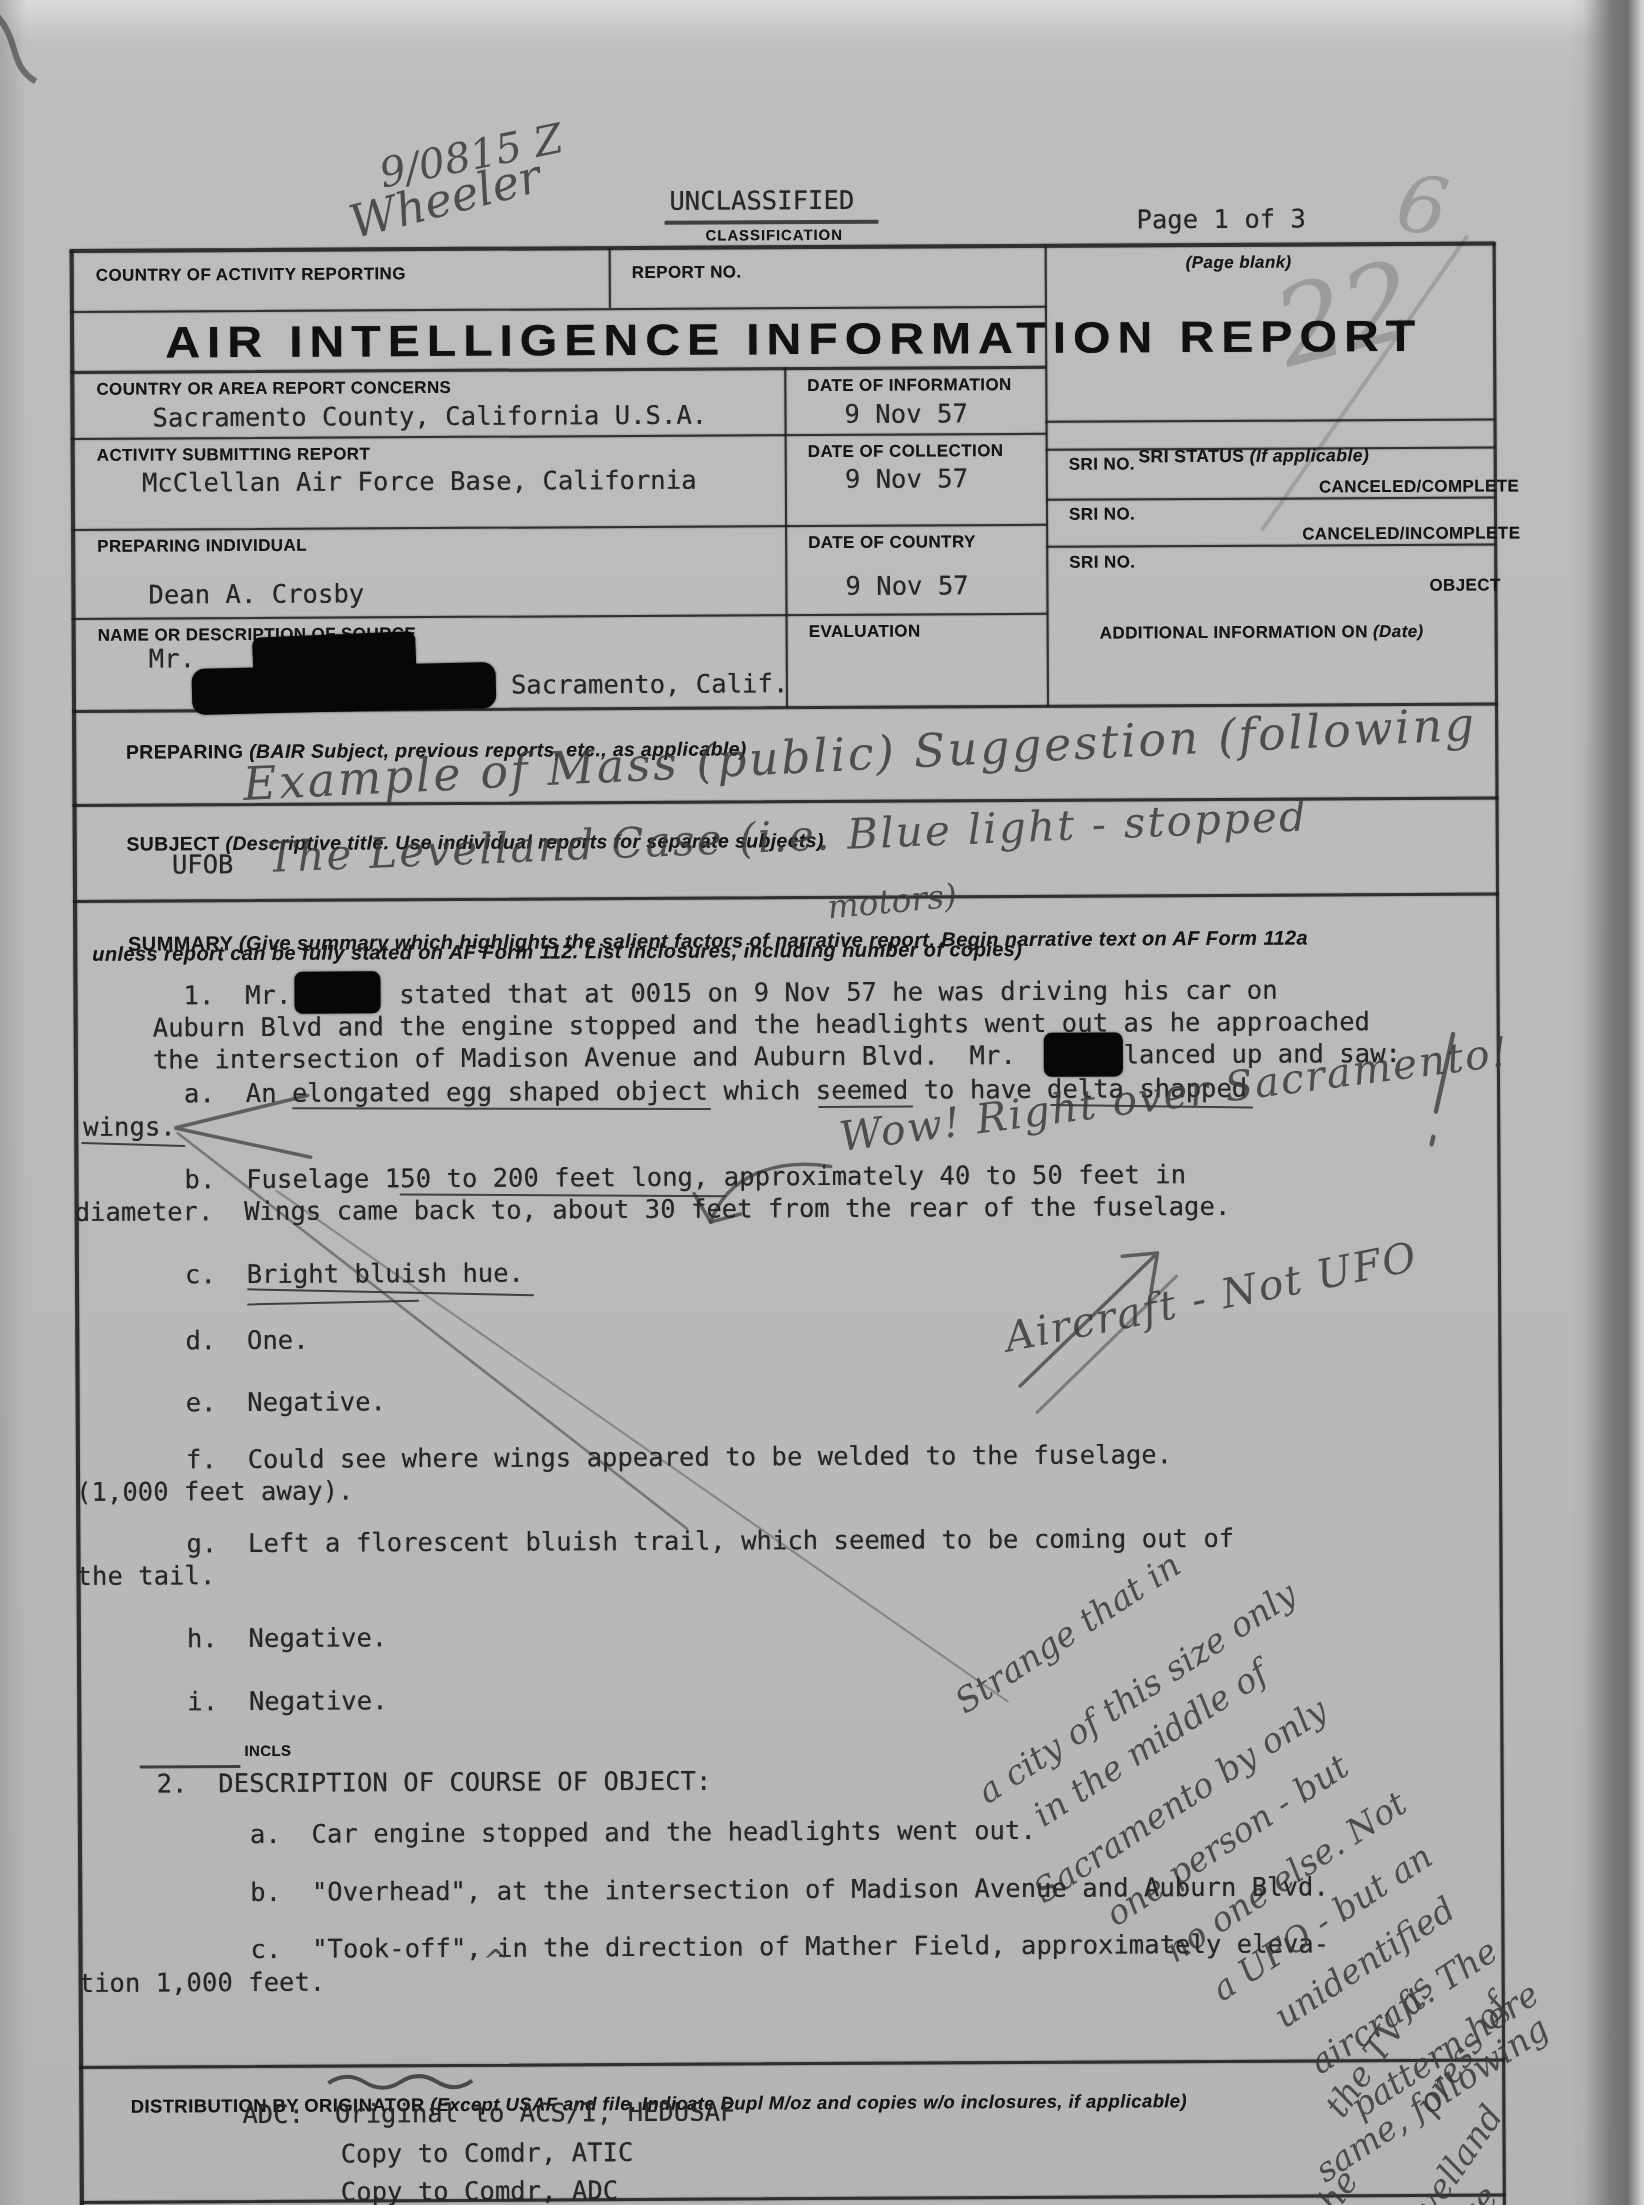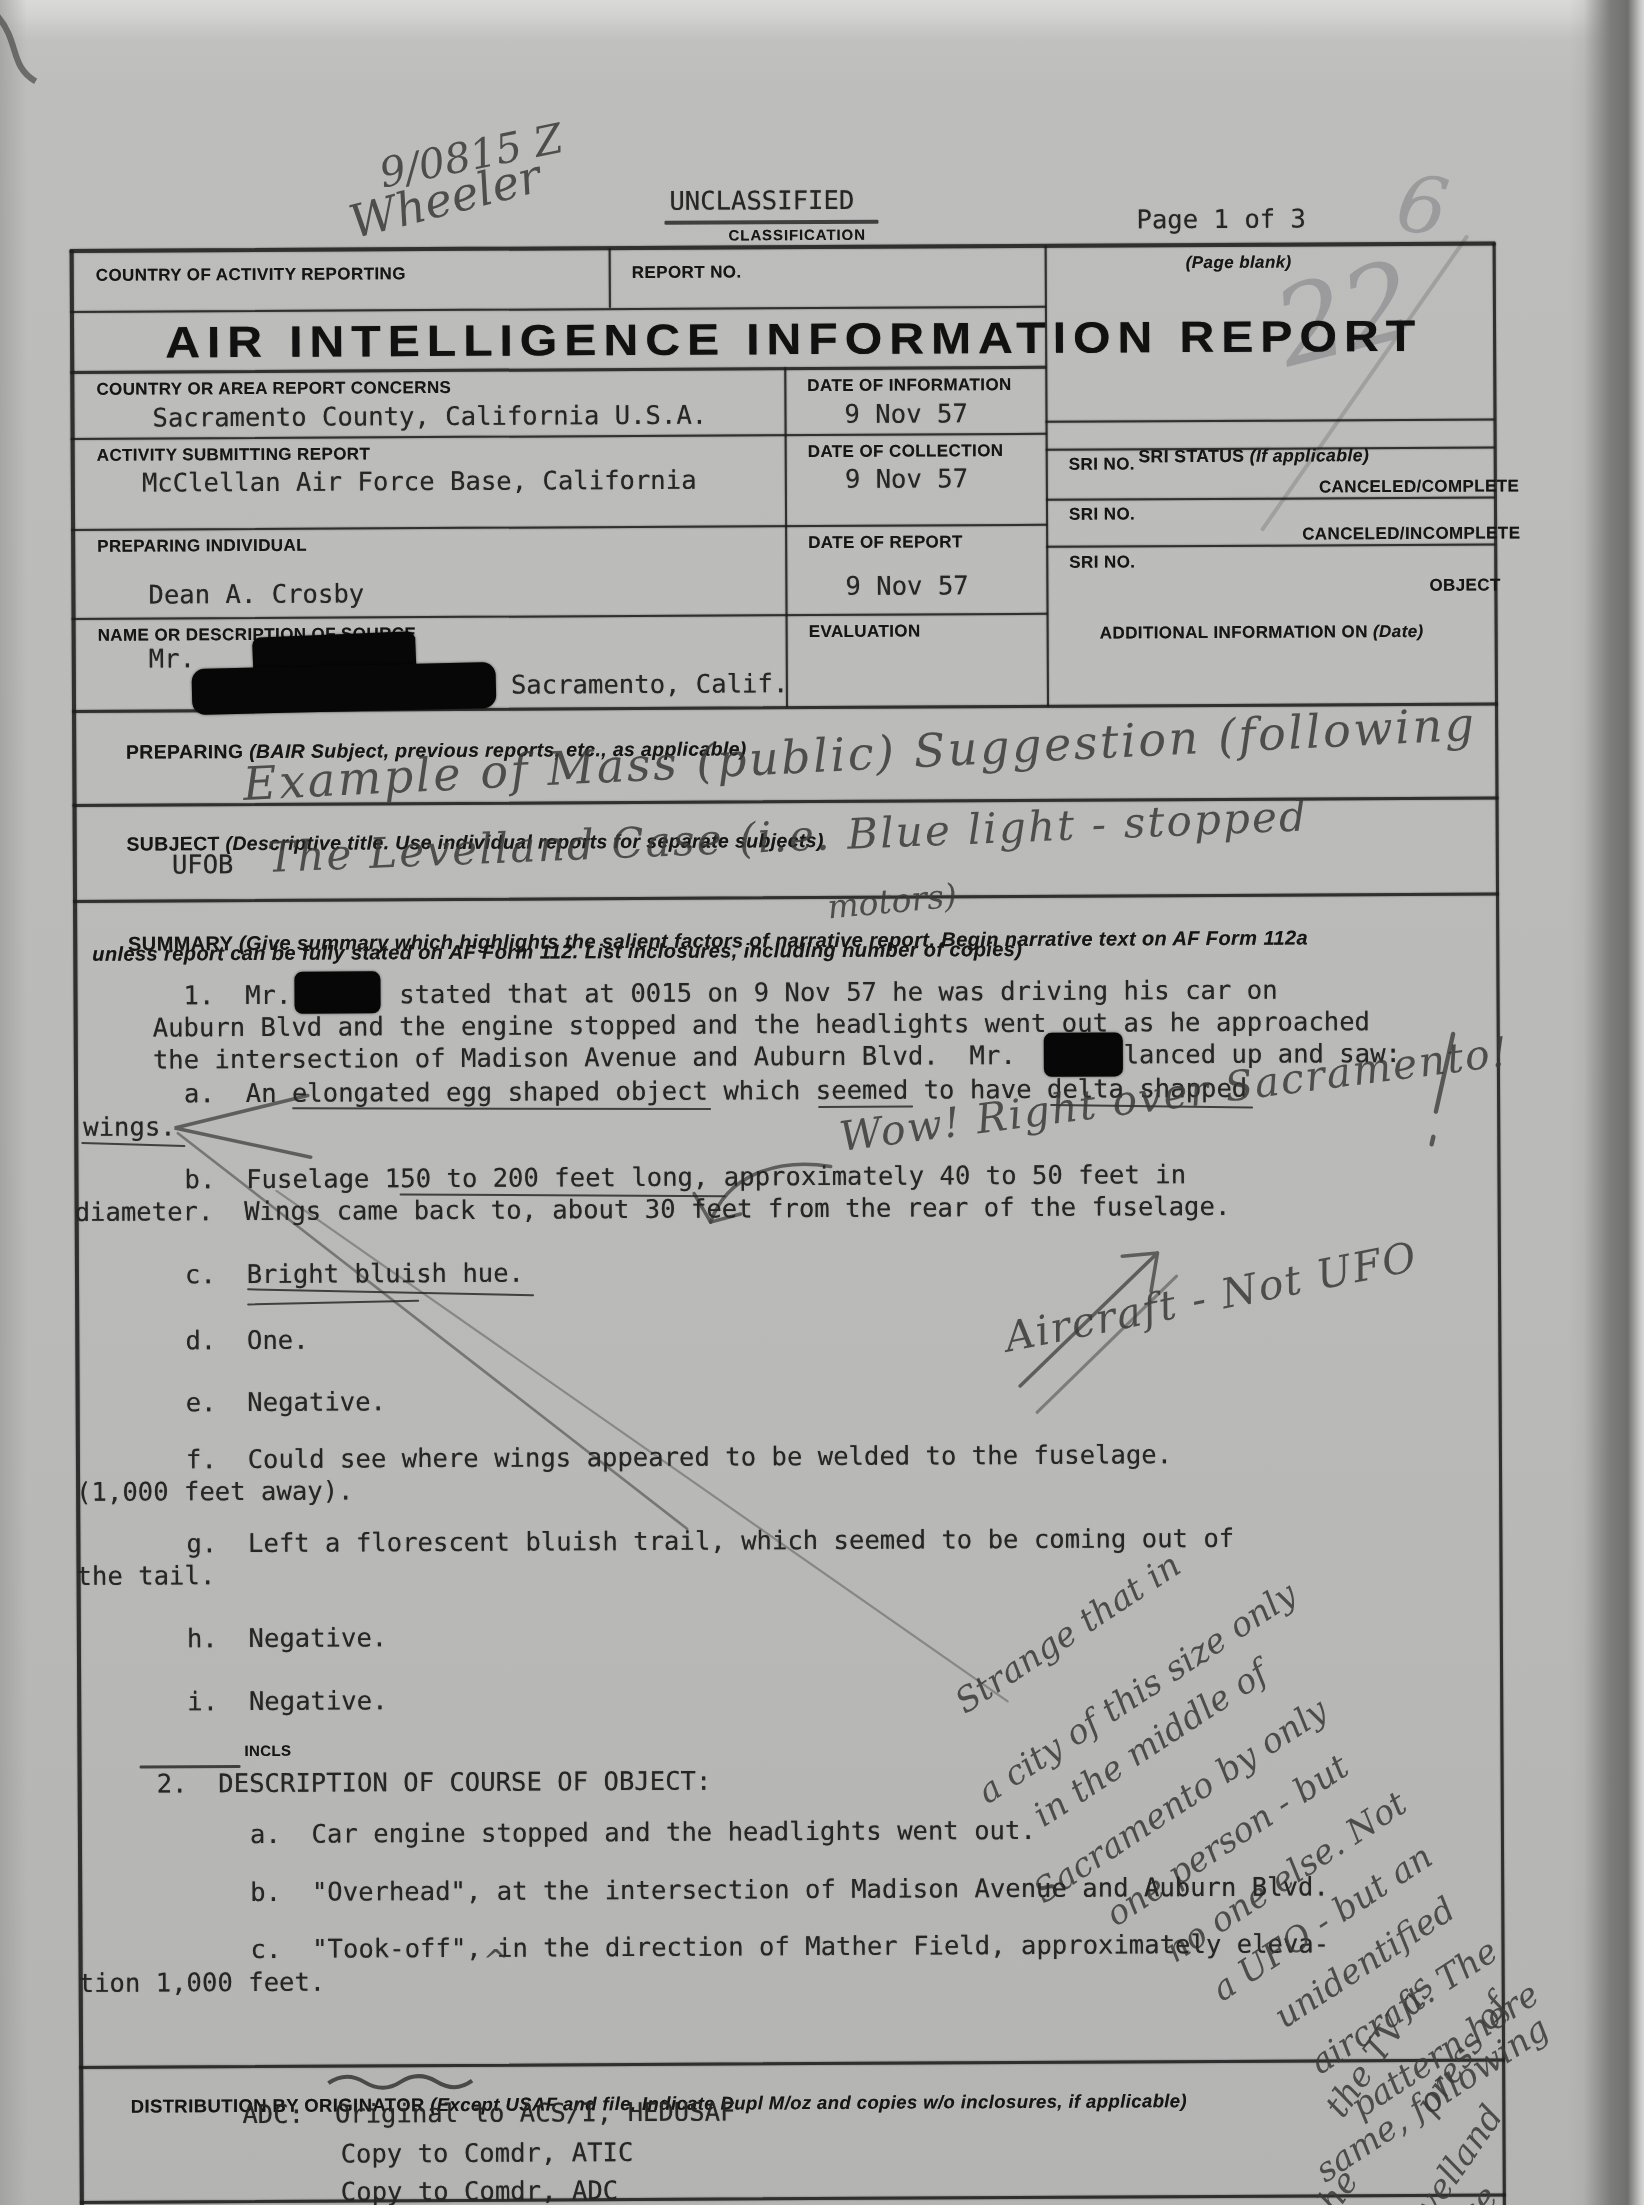--- a/index.html
+++ b/index.html
@@ -57,21 +57,21 @@
       <path d="M735 4718 q40 -28 82 -2 t82 0 t82 0 t80 -2" stroke="#2e2e2e" stroke-width="9" opacity=".8"></path>
 
       <path d="M3255 5125 L3228 5430" stroke="#8f8f91" stroke-width="8" opacity=".8" stroke-linecap="round"></path>
     </svg>
 
     <div class="abs hw" style="left:384px;top:130px;font-size:41px;transform:rotate(-11deg);">9/0815 Z</div>
     <div class="abs hw" style="left:353px;top:170px;font-size:46px;transform:rotate(-14deg);">Wheeler</div>
 
     <div class="abs mono" style="left:675px;top:185px;">UNCLASSIFIED</div>
     <div class="u" style="left:670px;top:220px;width:214px;height:3.5px;"></div>
-    <div class="abs lbl" style="left:734px;top:226px;font-size:15px;letter-spacing:0.9px;">CLASSIFICATION</div>
+    <div class="abs lbl" style="left:711px;top:226px;font-size:15px;letter-spacing:0.9px;">CLASSIFICATION</div>
 
     <div class="abs mono" style="left:1142px;top:206px;text-align:center;">Page 1 of 3</div>
     <div class="abs hw pencil" style="left:1403px;top:163px;font-size:79px;transform:rotate(9deg);">6</div>
     <div class="abs hw pencil" style="left:1281px;top:254px;font-size:108px;transform:rotate(-14deg);">22</div>
 
     <div class="vl" style="left:75px;top:246px;height:2069px;width:4px;"></div>
     <div class="vl" style="left:1498px;top:246px;height:2069px;"></div>
     <div class="hl" style="left:75px;top:245px;width:1426px;height:3.5px;"></div>
 
     <div class="vl" style="left:614px;top:247px;height:60px;width:2.2px;"></div>
@@ -102,21 +102,21 @@
     <div class="abs lbl" style="left:812px;top:376px;">DATE OF INFORMATION</div>
     <div class="abs mono" style="left:157px;top:399px;">Sacramento County, California U.S.A.</div>
     <div class="abs mono" style="left:849px;top:399px;">9 Nov 57</div>
 
     <div class="abs lbl" style="left:101px;top:442px;">ACTIVITY SUBMITTING REPORT</div>
     <div class="abs lbl" style="left:812px;top:442px;">DATE OF COLLECTION</div>
     <div class="abs mono" style="left:146px;top:464px;">McClellan Air Force Base, California</div>
     <div class="abs mono" style="left:849px;top:464px;">9 Nov 57</div>
 
     <div class="abs lbl" style="left:101px;top:533px;">PREPARING INDIVIDUAL</div>
-    <div class="abs lbl" style="left:812px;top:533px;">DATE OF REPORT</div>
+    <div class="abs lbl" style="left:812px;top:533px;">DATE OF COUNTRY</div>
     <div class="abs mono" style="left:152px;top:576px;">Dean A. Crosby</div>
     <div class="abs mono" style="left:849px;top:571px;">9 Nov 57</div>
 
     <div class="abs lbl" style="left:101px;top:622px;">NAME OR DESCRIPTION OF SOURCE</div>
     <div class="abs lbl" style="left:812px;top:622px;">EVALUATION</div>
     <div class="abs mono" style="left:152px;top:640px;">Mr.</div>
     <div class="redact" style="left:256px;top:632px;width:163px;height:41px;transform:rotate(-2deg);"></div>
     <div class="redact" style="left:195px;top:663px;width:304px;height:46px;transform:rotate(-1deg);border-radius:13.2px;"></div>
     <div class="abs mono" style="left:514px;top:668px;">Sacramento, Calif.</div>
 

